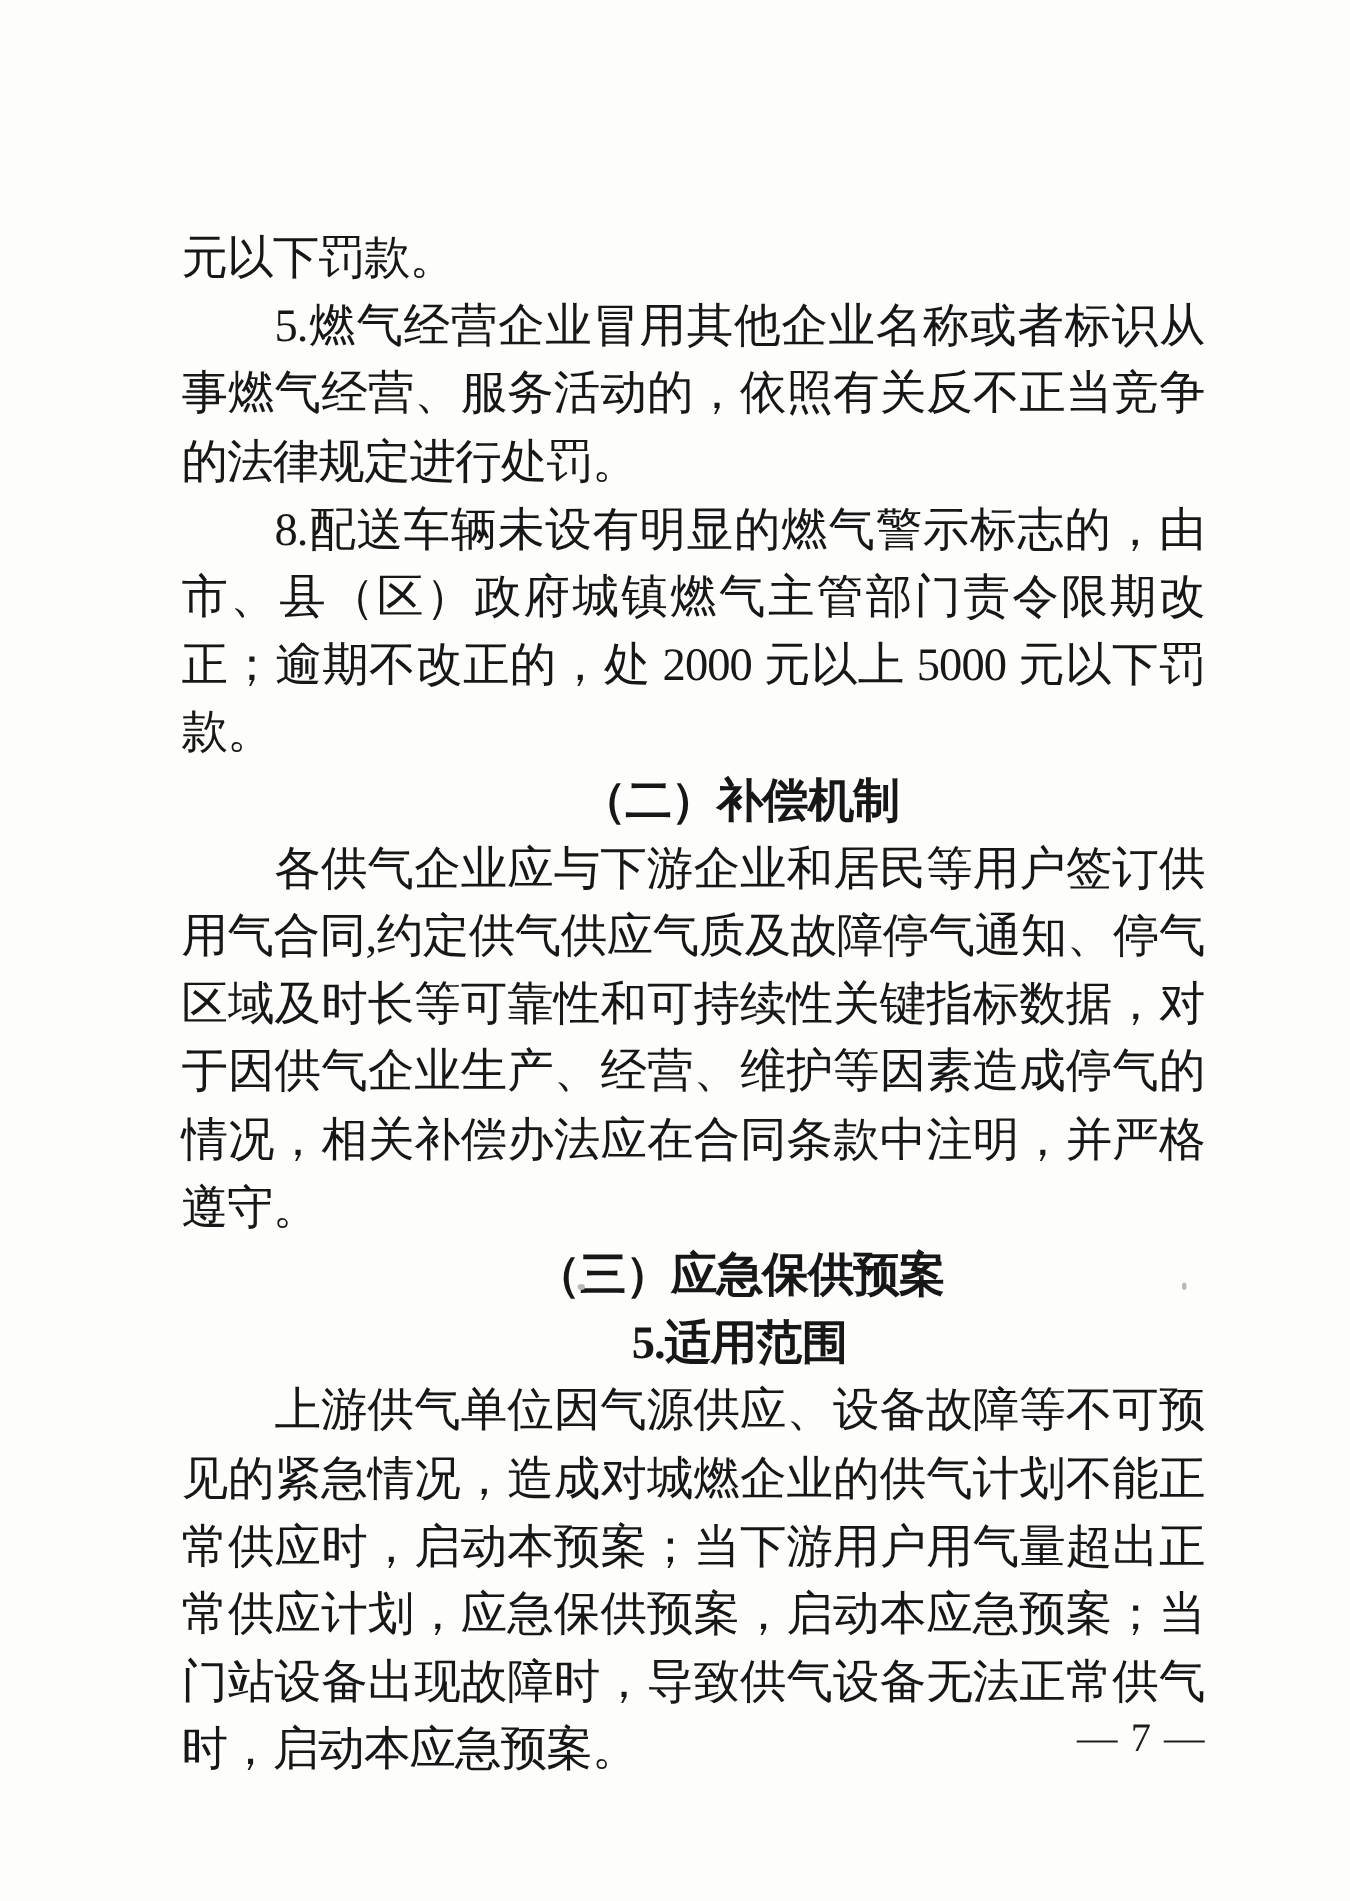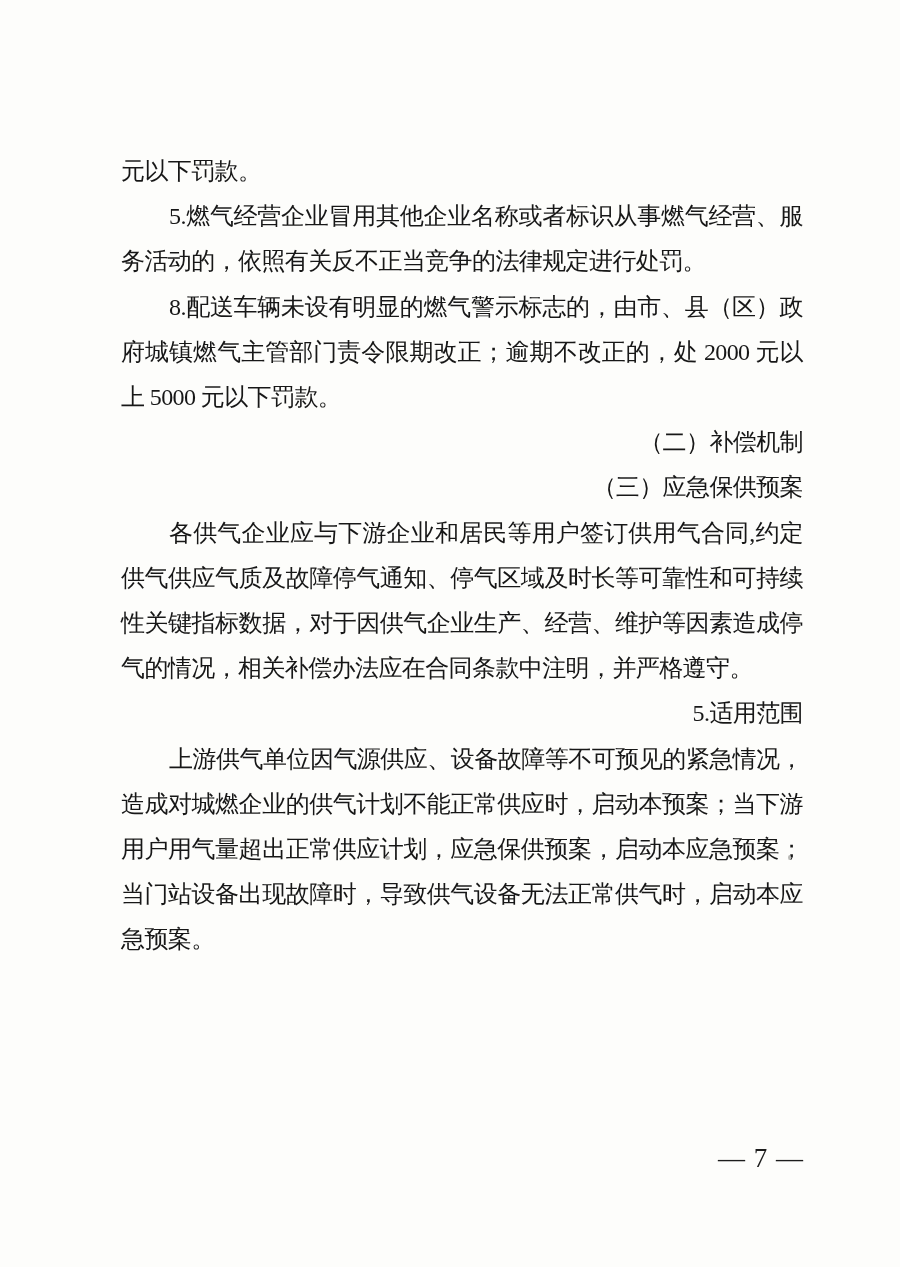--- a/index.html
+++ b/index.html
@@ -17,29 +17,29 @@
     font-family: "Liberation Serif", "DejaVu Serif", serif;
     color: #171717;
   }
   .doc {
     position: absolute;
     left: 121px;
     top: 149px;
     width: 682px;
   }
   .block {
-    font-size: 24px;
+    font-size: 31px;
     line-height: 45.2px;
     letter-spacing: -0.6px;
     text-align: justify;
     text-justify: inter-ideograph;
     word-break: break-all;
   }
   .indent { text-indent: 2em; }
-  .heading { font-weight: normal; text-align: right; }
+  .heading { font-weight: bold; text-align: center; }
   .footer {
     position: absolute;
     top: 1143px;
     left: 718px;
     font-size: 27px;
     letter-spacing: 1px;
     white-space: pre;
     color: #1c1c1c;
   }
   .speck {
@@ -59,23 +59,23 @@
 
     <div class="block">元以下罚款。</div>
 
     <div class="block indent">5.燃气经营企业冒用其他企业名称或者标识从事燃气经营、服务活动的，依照有关反不正当竞争的法律规定进行处罚。</div>
 
 
     <div class="block indent">8.配送车辆未设有明显的燃气警示标志的，由市、县（区）政府城镇燃气主管部门责令限期改正；逾期不改正的，处 2000 元以上 5000 元以下罚款。</div>
 
     <div class="block indent heading">（二）补偿机制</div>
 
+    <div class="block indent">各供气企业应与下游企业和居民等用户签订供用气合同,约定供气供应气质及故障停气通知、停气区域及时长等可靠性和可持续性关键指标数据，对于因供气企业生产、经营、维护等因素造成停气的情况，相关补偿办法应在合同条款中注明，并严格遵守。</div>
+
     <div class="block indent heading">（三）应急保供预案</div>
-
-    <div class="block indent">各供气企业应与下游企业和居民等用户签订供用气合同,约定供气供应气质及故障停气通知、停气区域及时长等可靠性和可持续性关键指标数据，对于因供气企业生产、经营、维护等因素造成停气的情况，相关补偿办法应在合同条款中注明，并严格遵守。</div>
 
     <div class="block indent heading">5.适用范围</div>
 
     <div class="block indent">上游供气单位因气源供应、设备故障等不可预见的紧急情况，造成对城燃企业的供气计划不能正常供应时，启动本预案；当下游用户用气量超出正常供应计划，应急保供预案，启动本应急预案；当门站设备出现故障时，导致供气设备无法正常供气时，启动本应急预案。</div>
 
   </div>
 
   <div class="speck speck-a"></div>
   <div class="speck speck-b"></div>
 

